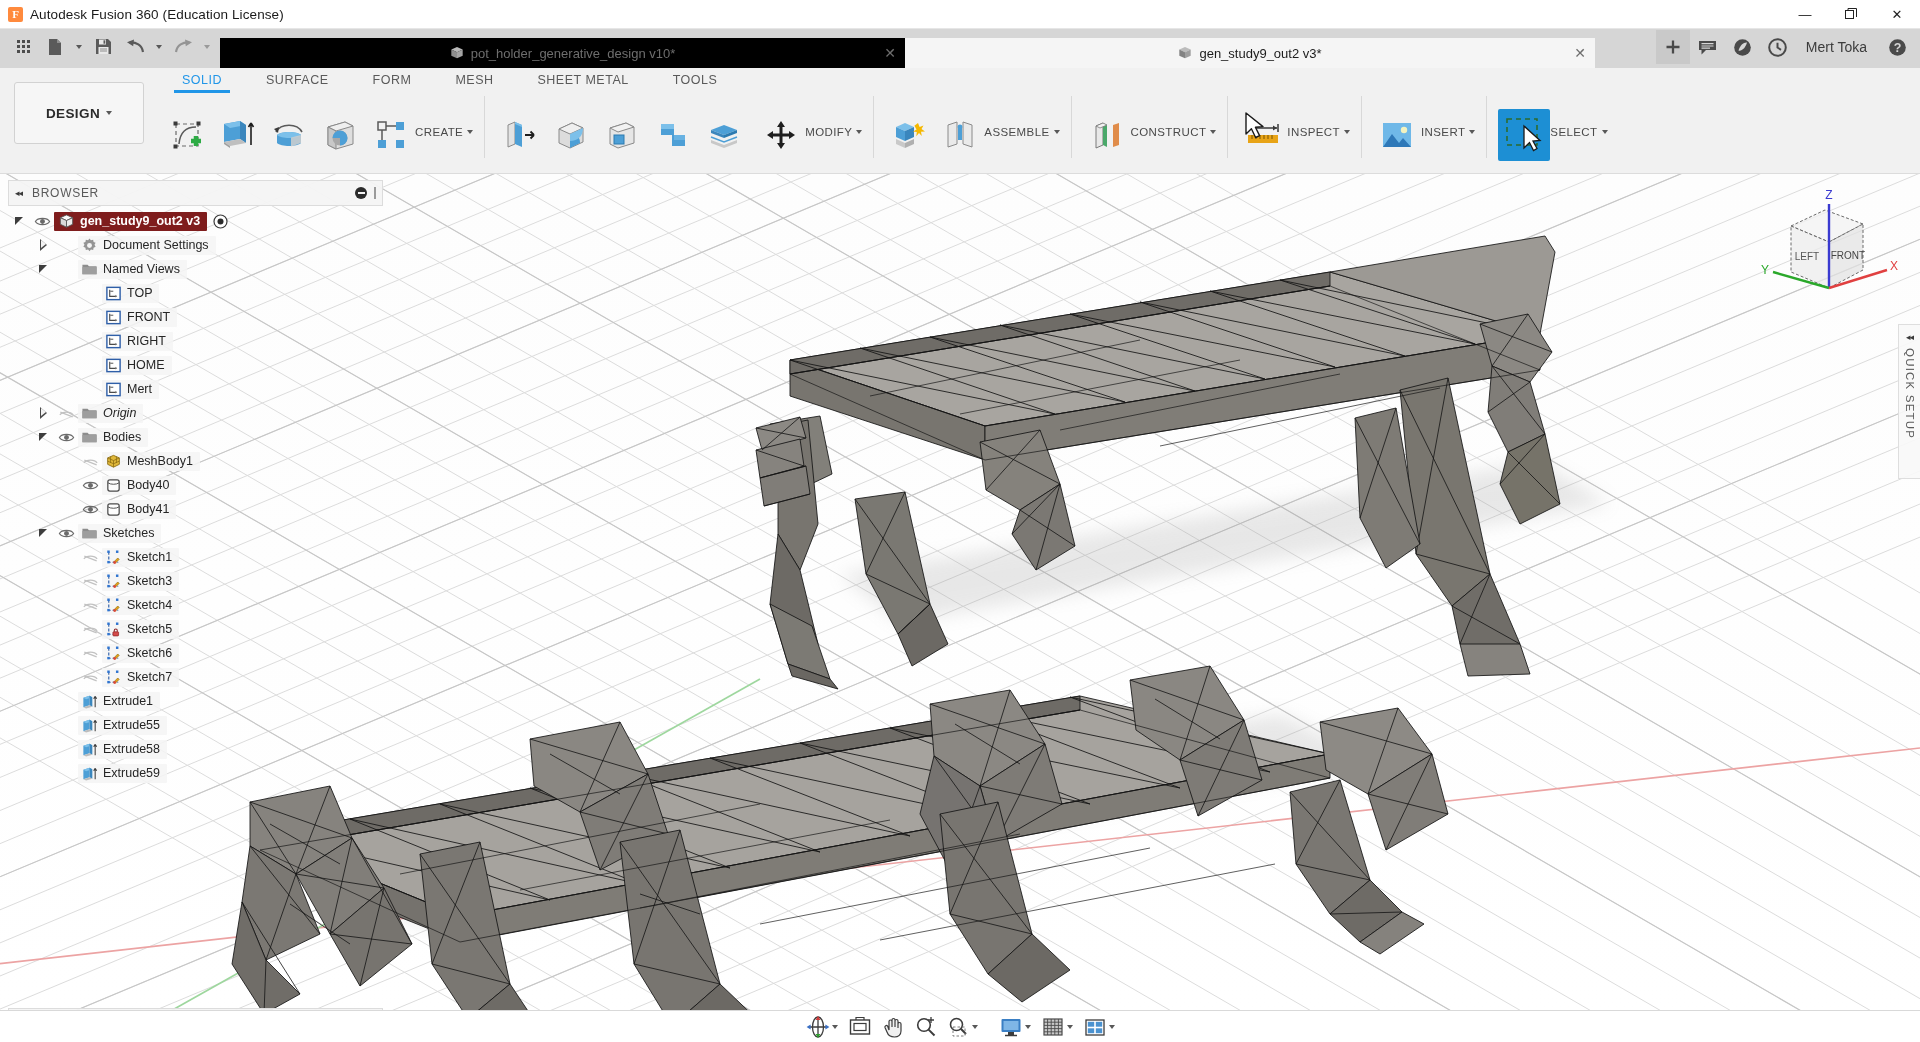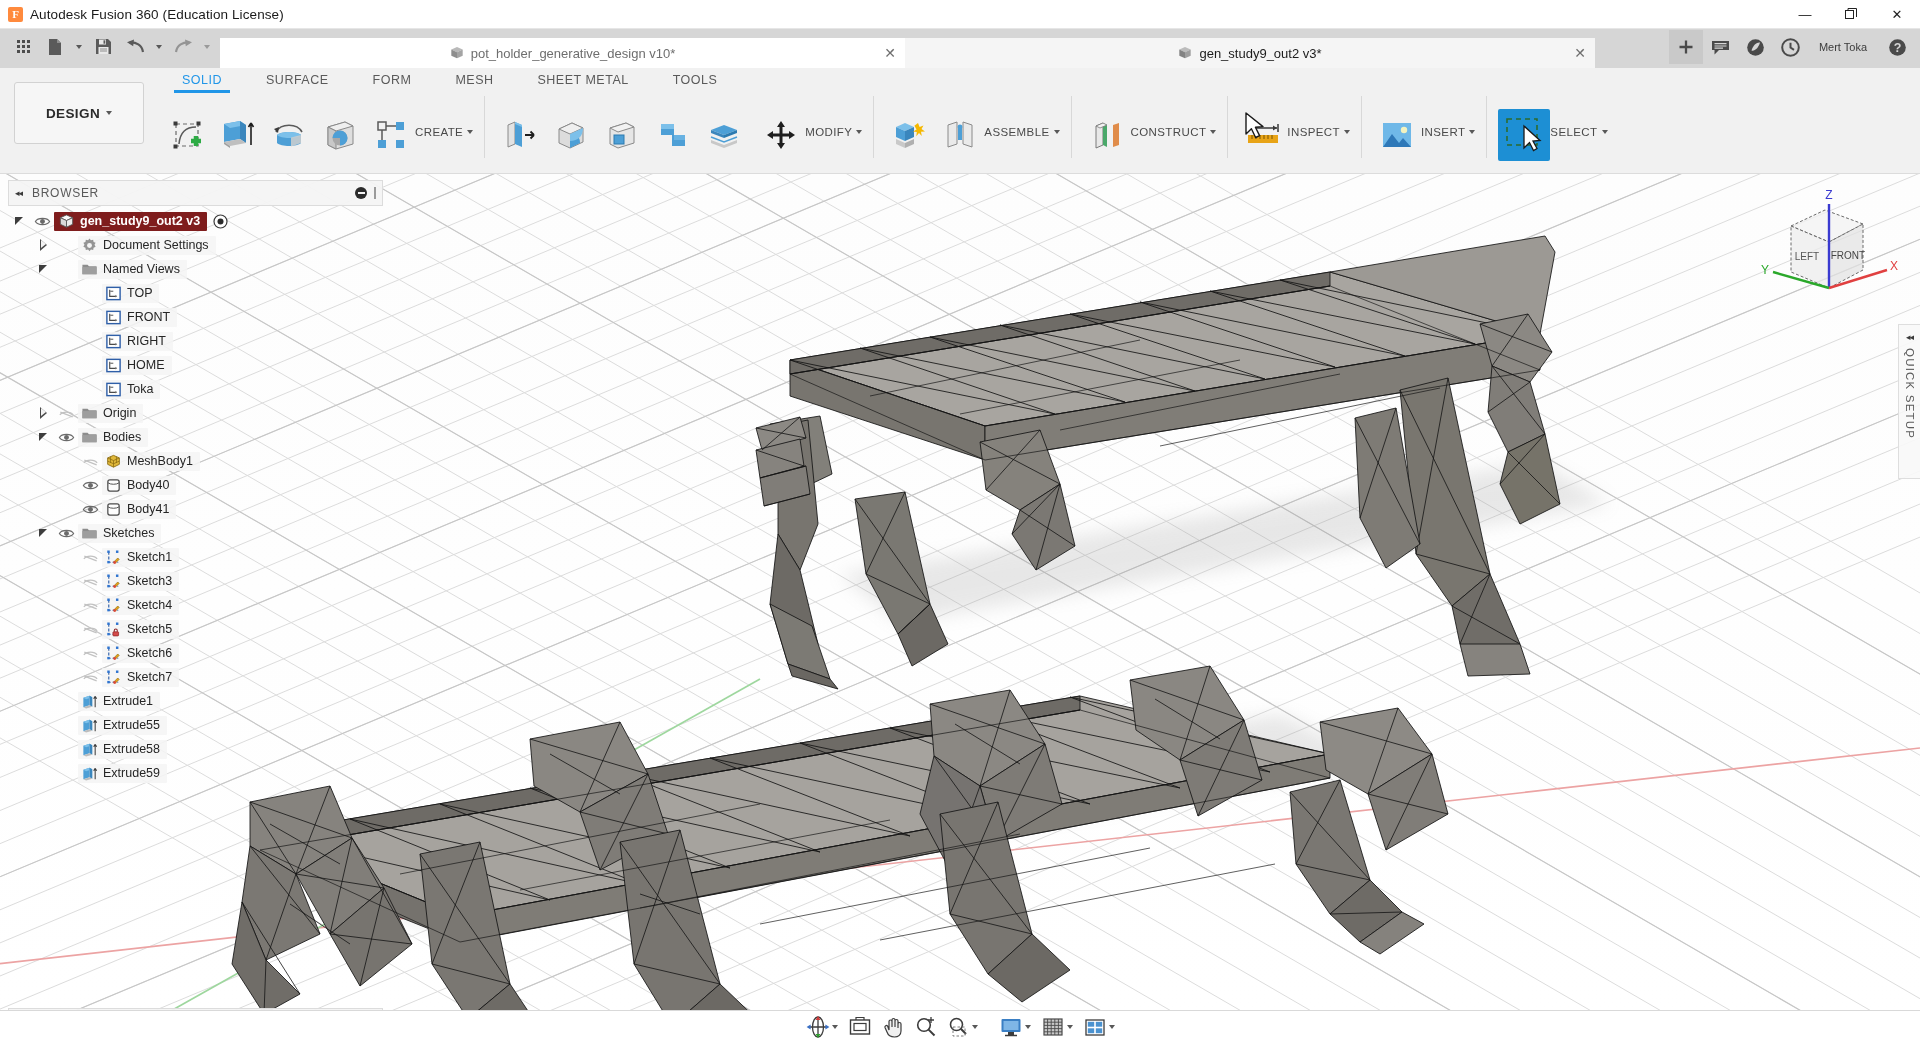--- a/index.html
+++ b/index.html
@@ -51,36 +51,36 @@
     border-top:4px solid #585858;
   }
   
   .grid9 { display:grid; grid-template-columns:repeat(3,3px); grid-template-rows:repeat(3,3px); gap:2px; }
   .grid9 i { background:#4d4d4d; display:block; width:3px; height:3px; }
 
   .doc-tab {
     height:30px; min-width:300px; display:flex; align-items:center; justify-content:center;
     gap:7px; padding:0 26px 0 26px; font-size:13px; position:relative; cursor:default;
   }
-  .doc-tab.inactive { background:#ffffff; color:#6e6e6e; }
+  .doc-tab.inactive { background:#000000; color:#6e6e6e; }
   .doc-tab.active { background:#f5f5f5; color:#1c1c1c; }
   .tab-x {
     position:absolute; right:9px; top:50%; transform:translateY(-50%);
     font-size:14px; color:#6e6e6e; line-height:1; cursor:default;
   }
   .cube-ico { width:14px; height:14px; flex:0 0 14px; }
   #tab-right {
     margin-left:auto; display:flex; align-items:center; height:39px; padding-right:6px; gap:1px;
   }
   .tr-btn {
     width:34px; height:34px; display:flex; align-items:center; justify-content:center;
     margin-bottom:3px; cursor:default; color:#4a4a4a;
   }
   .tr-btn.highlight { background:#c9c9c9; }
-  #username { font-size:11px; color:#3c3c3c; padding:0 12px 3px 10px; white-space:nowrap;}
+  #username { font-size:14px; color:#3c3c3c; padding:0 12px 3px 10px; white-space:nowrap;}
 
   
   #ribbon {
     position:absolute; left:0; top:68px; width:1920px; height:106px;
     background:#f1f1f1; border-bottom:1px solid #dcdcdc;
   }
   #design-btn {
     position:absolute; left:14px; top:14px; width:130px; height:62px;
     background:#f6f6f6; border:1px solid #d2d2d2; border-radius:3px;
     display:flex; align-items:center; justify-content:center; gap:6px;
@@ -1078,24 +1078,24 @@
       <div class="trow" style="padding-left: 48px;">
         <span class="tw-exp"></span>
         <span class="tw-eye"></span>
         <span class="hl">
           <svg class="ico" viewBox="0 0 18 18">
             <rect x="2" y="2.5" width="14" height="13" fill="#ffffff" stroke="#2f5fa8" stroke-width="1.5"></rect>
             <path d="M5 5 V12 H12" fill="none" stroke="#4a4a4a" stroke-width="1.2"></path>
             <path d="M5.6 6.6 L8.8 6.6" stroke="#4a4a4a" stroke-width="1"></path>
             <path d="M11 10.4 L13 12 L11 13.2" fill="#7a7a7a"></path>
           </svg>
-          <span class="tlabel">Toka</span>
-        </span>
-      </div>
-      <div class="trow" style="padding-left: 24px;">
+          <span class="tlabel">Mert</span>
+        </span>
+      </div>
+      <div class="trow" style="padding-left: 24px; font-style: italic;">
         <span class="tw-exp">
           <span class="tri-closed"></span>
         </span>
         <span class="tw-eye">
           <svg class="ico" viewBox="0 0 18 18">
             <path d="M2 10.5 C4.5 6.5 13.5 6.5 16 10.5" fill="none" stroke="#c2c2c2" stroke-width="1.3"></path>
             <path d="M2.5 7.5 L15.5 12.5" stroke="#c2c2c2" stroke-width="1.3"></path>
           </svg>
         </span>
         <span class="hl">

